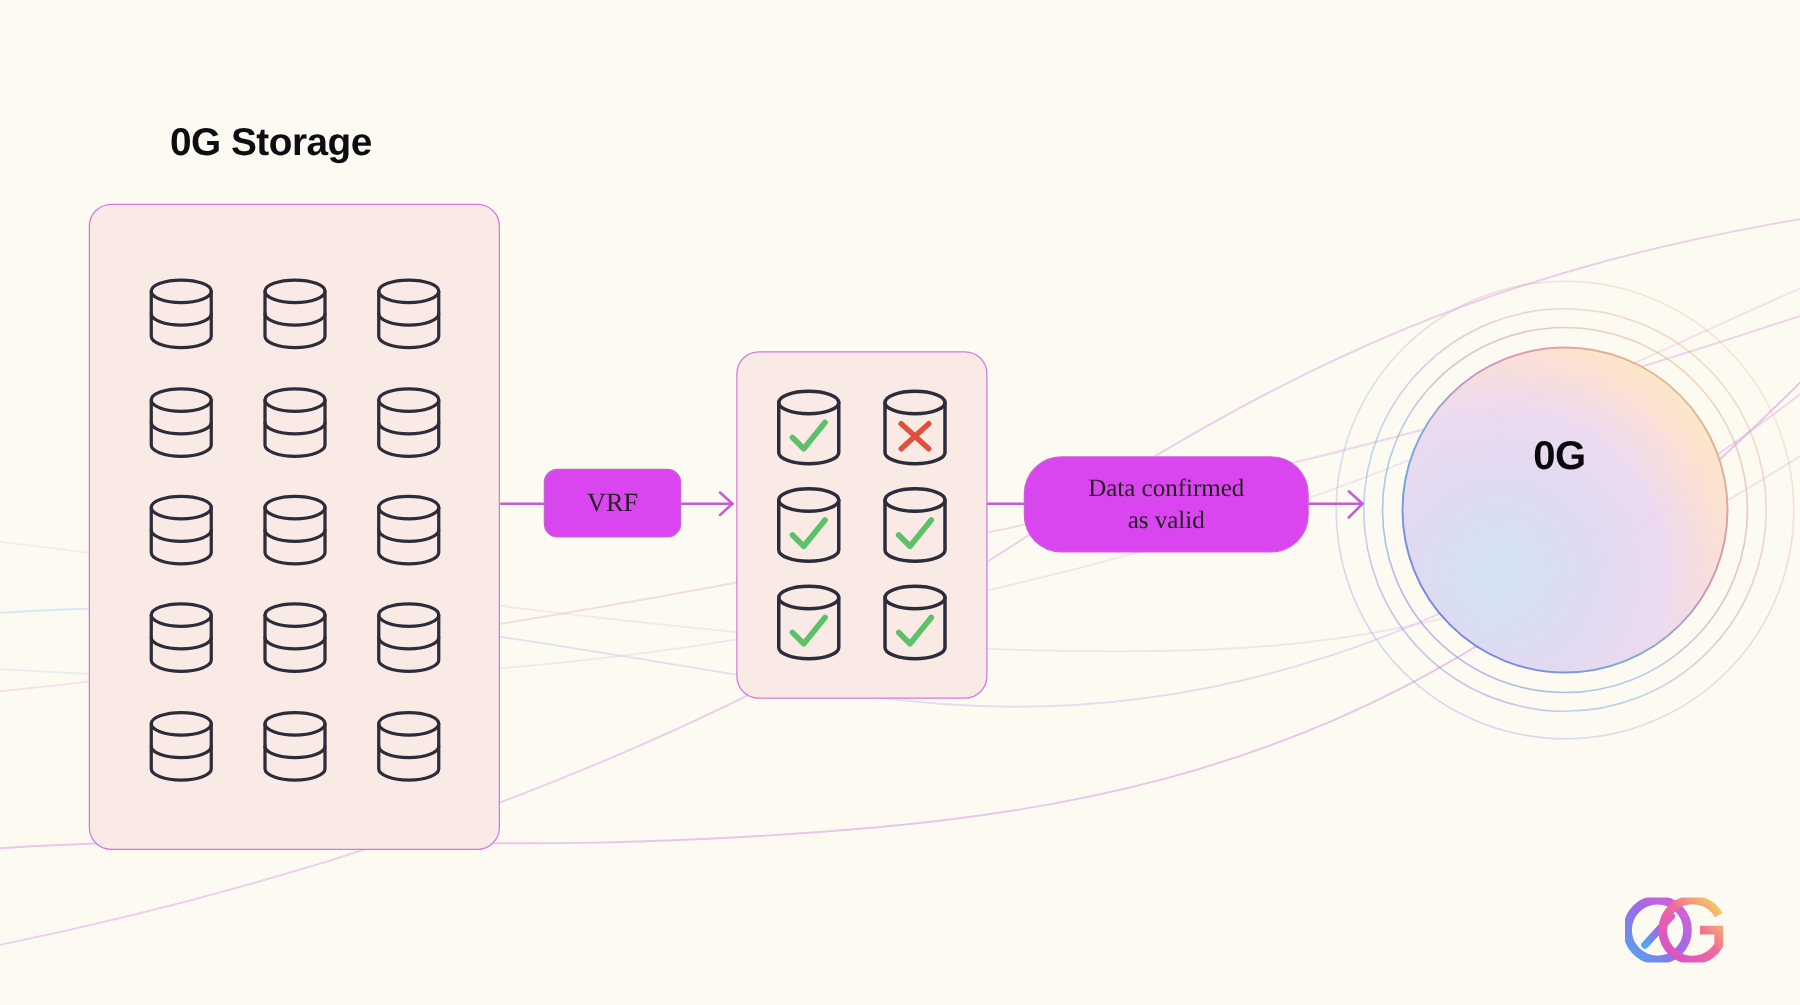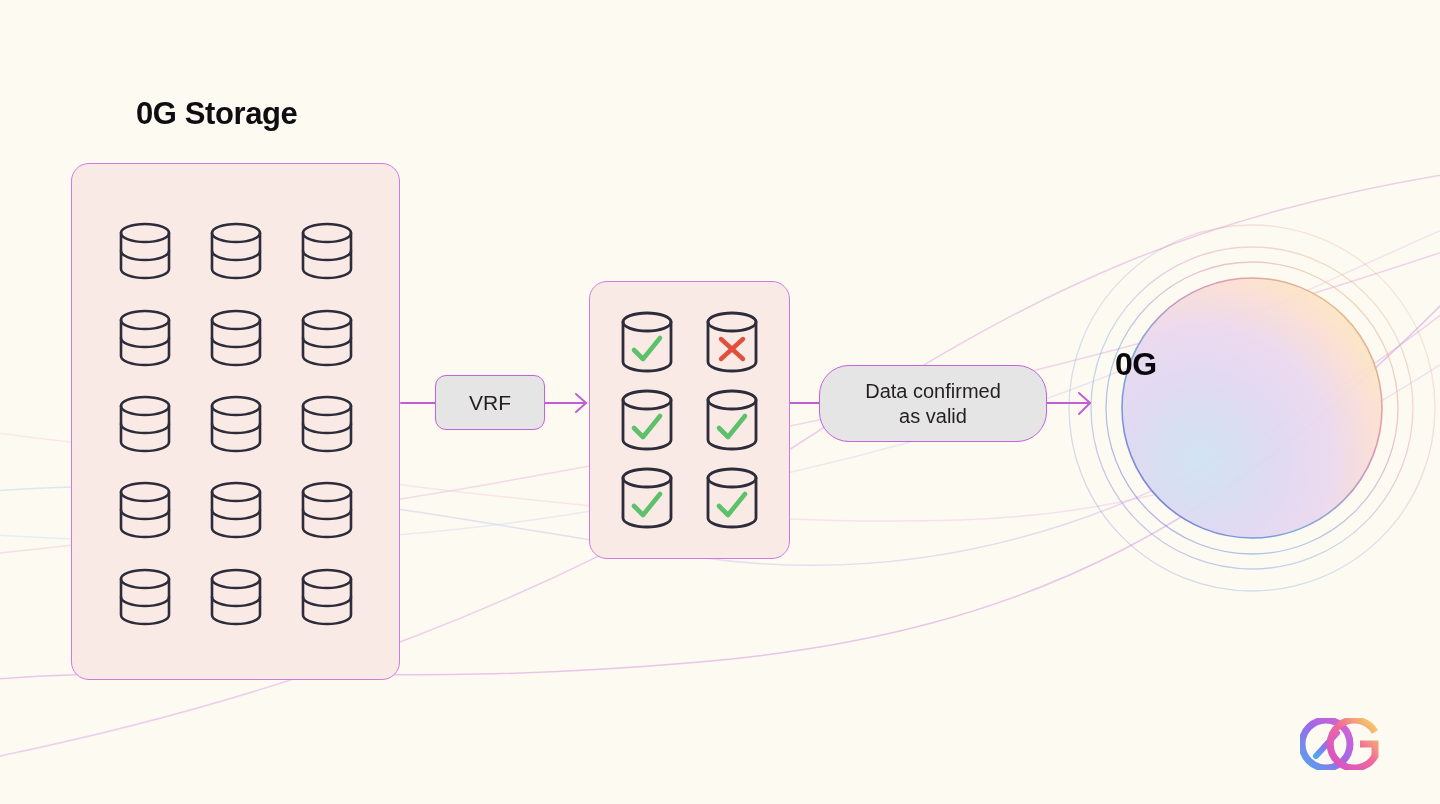--- a/index.html
+++ b/index.html
@@ -31,31 +31,31 @@
     padding:45px 28px 40px 28px;
   }
   #da-grid{
     left:589px;top:281px;width:201px;height:278px;
     grid-template-columns:repeat(2,1fr);grid-template-rows:repeat(3,1fr);
     padding:22px 16px;
   }
   .cell{display:flex;align-items:center;justify-content:center;}
 
   .fbox{
-    position:absolute;background:#e5e5e5;border:1.7px solid #c860d8;
+    position:absolute;background:#d946ef;border:1.7px solid #c860d8;
     border-radius:11px;box-sizing:border-box;
     display:flex;align-items:center;justify-content:center;
-    color:#231f20;text-align:center;line-height:1.22;
+    color:#231f20;text-align:center;line-height:1.22;font-family:Liberation Serif, serif;
   }
   #vrf-box{left:435px;top:375px;width:110px;height:55px;font-size:21px;}
   #confirm-box{left:819px;top:365px;width:228px;height:77px;font-size:20px;padding:0 10px;border-radius:30px;}
 
   #consensus-text{
     position:absolute;left:1115px;top:345px;width:265px;
-    font-size:32px;font-weight:700;color:#08080d;
+    text-align:center;font-size:32px;font-weight:700;color:#08080d;
     line-height:1.22;letter-spacing:-0.5px;
   }
   #logo{position:absolute;left:1300px;top:718px;width:104px;height:52px;}
 </style>
 </head>
 <body>
 
 <div id="stage">
 
   <svg class="layer" viewBox="0 0 1440 804" xmlns="http://www.w3.org/2000/svg">

